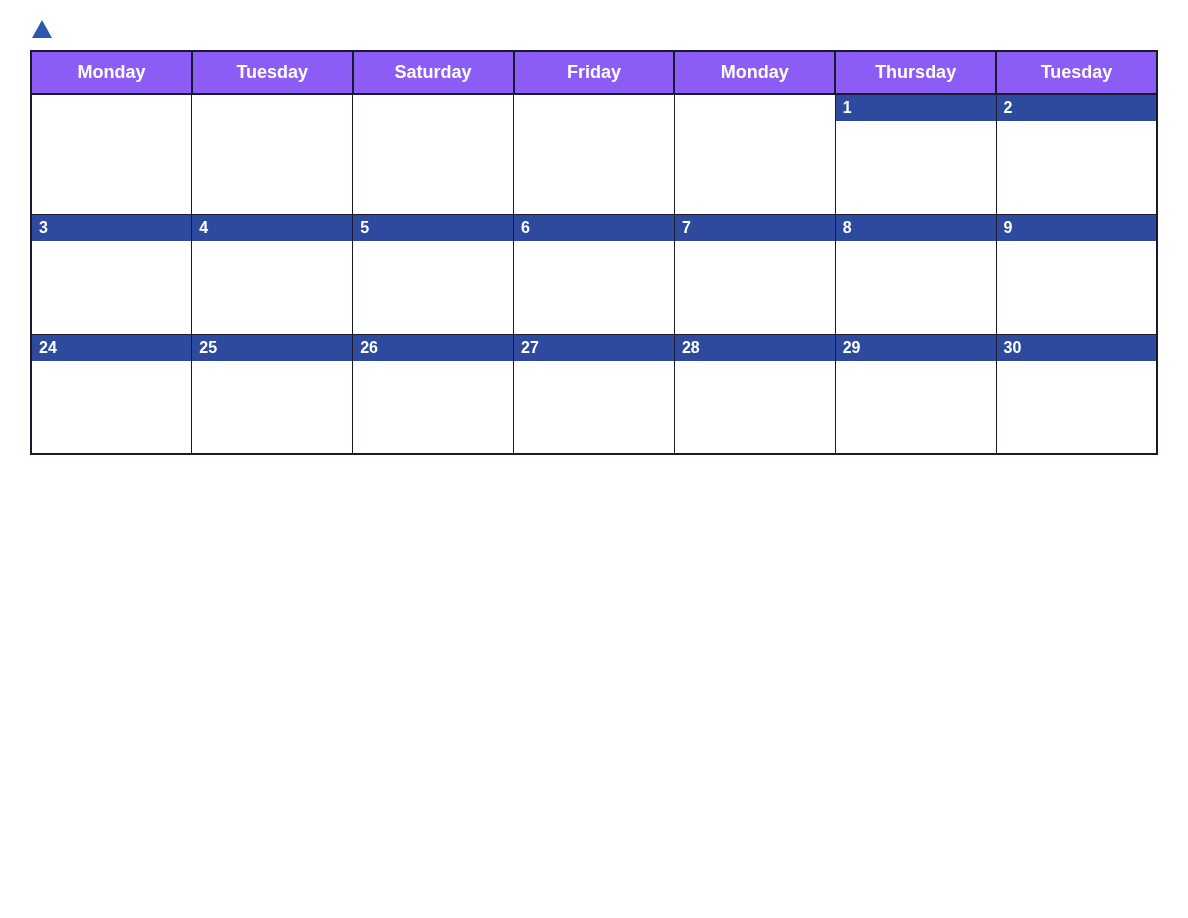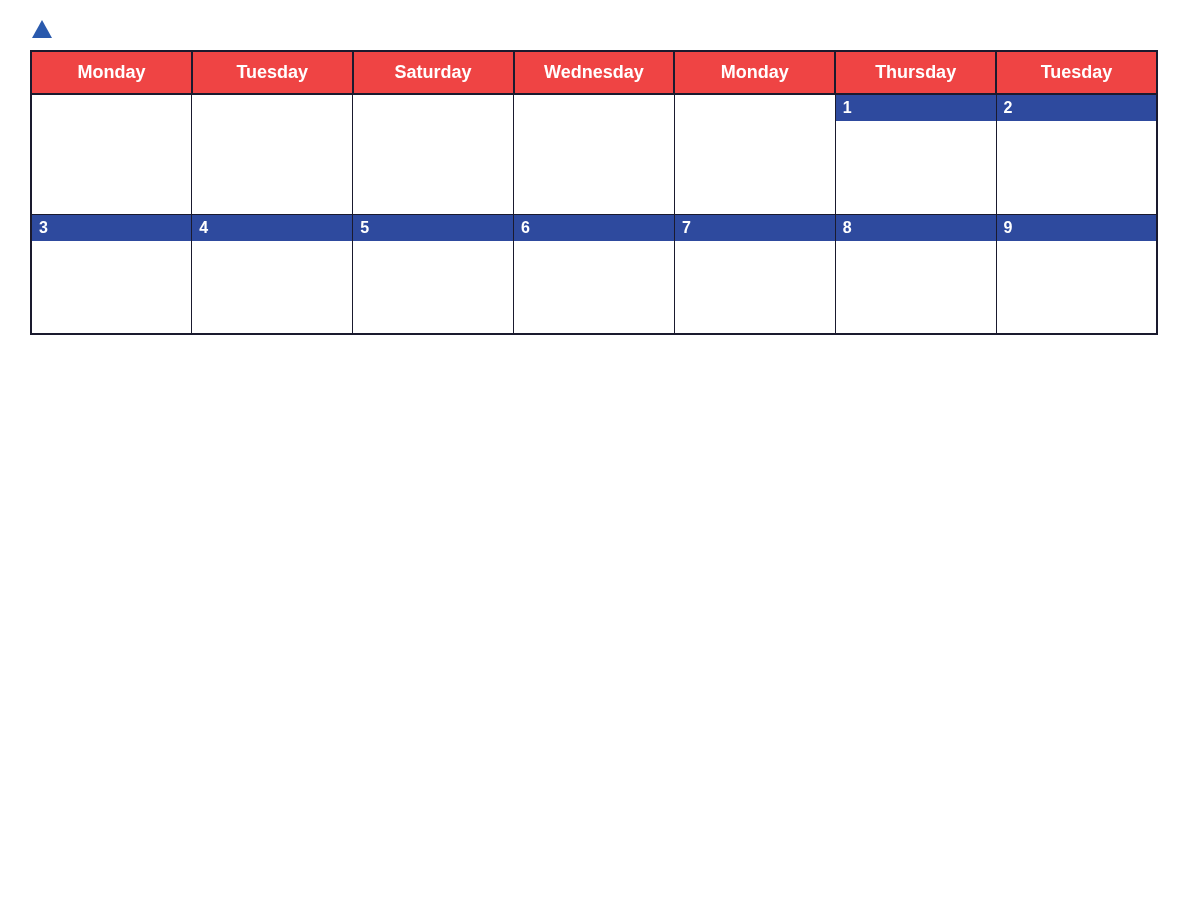--- a/index.html
+++ b/index.html
@@ -68,21 +68,21 @@
       padding-bottom: 5px;
     }
 
     .calendar {
       width: 100%;
       border-collapse: collapse;
       border: 2px solid #1a1a2e;
     }
 
     .calendar th {
-      background-color: #ef4444;
+      background-color: #8b5cf6;
       color: #ffffff;
       font-family: Arial, sans-serif;
       font-size: 18px;
       font-weight: bold;
       text-align: center;
       padding: 10px 5px;
       border: 1px solid #1a1a2e;
     }
 
     .day-header-row th {
@@ -139,21 +139,21 @@
   <h1 class="title"></h1>
   <span class="country"></span>
 </div>
 
 <table class="calendar">
   <thead>
     <tr class="day-header-row">
     <th>Monday</th>
         <th>Tuesday</th>
         <th>Saturday</th>
-        <th>Wednesday</th>
+        <th>Friday</th>
         <th>Monday</th>
         <th>Thursday</th>
         <th>Tuesday</th>
       </tr>
   </thead>
   <tbody id="calendar-body">
   <tr>
         <td class="empty-cell"></td>
         <td class="empty-cell"></td>
         <td class="empty-cell"></td>
@@ -182,14 +182,37 @@
         <td>
           <span class="day-number-row">7</span>
         </td>
         <td>
           <span class="day-number-row">8</span>
         </td>
         <td>
           <span class="day-number-row">9</span>
         </td>
       </tr>
+      <tr>
+        <td>
+          <span class="day-number-row">24</span>
+        </td>
+        <td>
+          <span class="day-number-row">25</span>
+        </td>
+        <td>
+          <span class="day-number-row">26</span>
+        </td>
+        <td>
+          <span class="day-number-row">27</span>
+        </td>
+        <td>
+          <span class="day-number-row">28</span>
+        </td>
+        <td>
+          <span class="day-number-row">29</span>
+        </td>
+        <td>
+          <span class="day-number-row">30</span>
+        </td>
+      </tr>
     </tbody>
 </table>
 
 </body></html>

